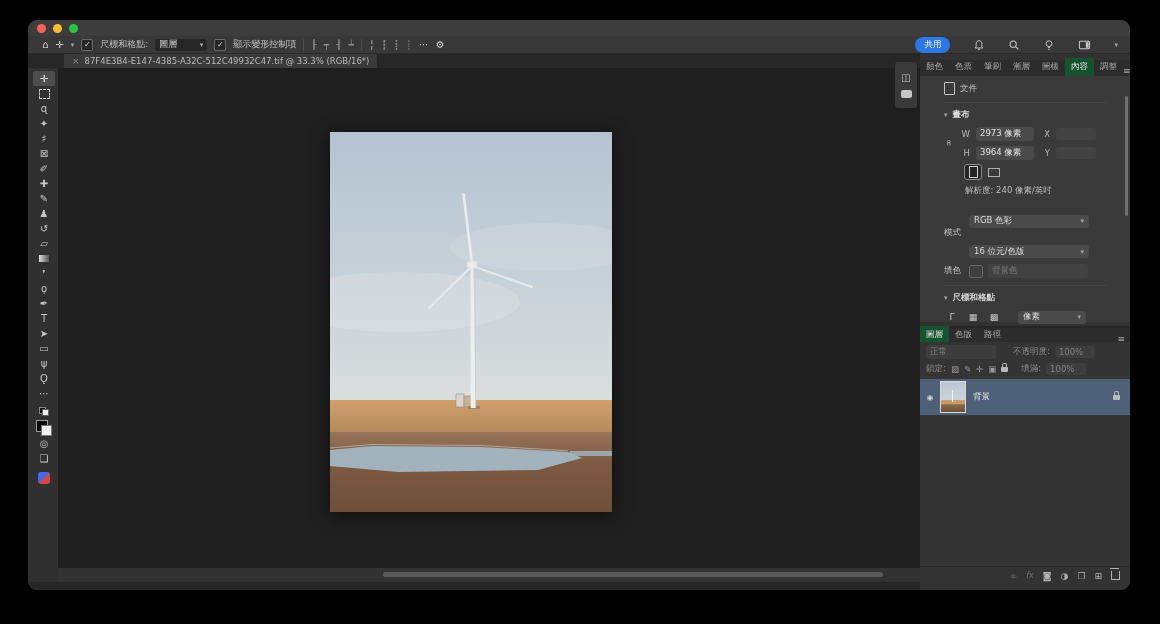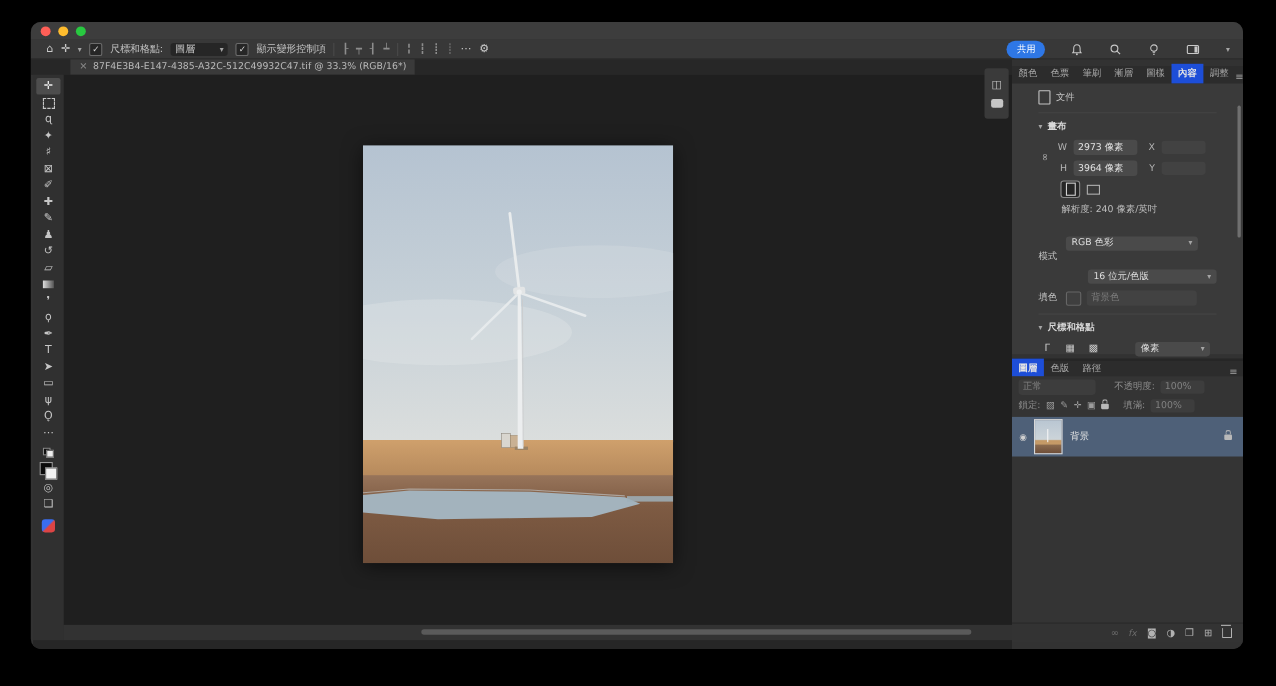--- a/index.html
+++ b/index.html
@@ -62,21 +62,21 @@
     display:flex;flex-direction:column;align-items:center;justify-content:center;gap:7px;}
   .dock .di{color:#c5c5c5;font-size:10px;line-height:10px;}
   .icon-bubble{width:11px;height:8px;background:#c5c5c5;border-radius:2px;position:relative;display:inline-block;}
   .icon-bubble::after{content:"";position:absolute;bottom:-3px;left:2px;border:3px solid transparent;
     border-top-color:#c5c5c5;border-right-width:0;border-left-width:2px;}
   
   .rpanel{position:absolute;left:892px;top:34px;width:210px;height:536px;background:#323232;}
   .ptabs{position:absolute;left:0;top:6px;width:100%;height:16px;background:#2c2c2c;display:flex;
     align-items:flex-end;gap:0;font-size:8.5px;color:#a8a8a8;}
   .ptab{padding:3px 6px 3px;white-space:nowrap;}
-  .ptab.act{background:#1d4ed8;color:#e4e4e4;font-weight:bold;}
+  .ptab.act{background:#14532d;color:#e4e4e4;}
   .pmenu{margin-left:auto;color:#a8a8a8;padding-right:5px;font-size:9px;}
   .pbody{position:absolute;left:0;top:22px;width:100%;height:246px;background:#3a3a3a;
     padding:6px 24px;box-sizing:border-box;font-size:8.5px;color:#c3c3c3;}
   .prow{display:flex;align-items:center;gap:5px;margin-bottom:6px;}
   .doc-ic{width:9px;height:11px;background:#3a3a3a;border:1px solid #c3c3c3;border-radius:1px;position:relative;display:inline-block;}
   .sec{display:flex;align-items:center;gap:5px;color:#d8d8d8;margin:7px 0 6px;border-top:1px solid #444;padding-top:6px;}
   .sec b{font-weight:bold;font-size:8.5px;}
   .cgrid{display:grid;grid-template-columns:10px 10px 58px 10px 40px;gap:5px 6px;align-items:center;margin-bottom:5px;}
   .link-ic{grid-row:1/3;color:#b5b5b5;display:inline-block;transform:rotate(90deg);font-size:9px;}
   .fld{background:#4a4a4a;border-radius:3px;padding:1px 4px;color:#e2e2e2;min-height:10px;}
@@ -323,39 +323,39 @@
       </div>
       <div class="prow" style="padding-left:21px;color:#bdbdbd;">解析度: 240 像素/英吋</div>
       <div class="prow">
         <span style="width:20px;margin-top:24px;">模式</span>
         <span class="dd" style="width:110px;">
           <span>RGB 色彩</span>
           <i class="cv">▾</i>
         </span>
       </div>
       <div class="prow" style="padding-left:25px;">
-        <span class="dd" style="width:110px;margin-left:20px;">
+        <span class="dd" style="width:110px;">
           <span>16 位元/色版</span>
           <i class="cv">▾</i>
         </span>
       </div>
       <div class="prow">
         <span style="width:20px;">填色</span>
         <span class="swatch"></span>
         <span class="fld dis" style="width:92px;">背景色</span>
       </div>
       <div class="sec">
         <i class="cv">▾</i>
         <b>尺標和格點</b>
       </div>
       <div class="prow">
         <span class="ibtn">Γ</span>
         <span class="ibtn">▦</span>
         <span class="ibtn">▩</span>
-        <span class="dd" style="width:58px;margin-left:25px;">
+        <span class="dd" style="width:58px;margin-left:11px;">
           <span>像素</span>
           <i class="cv">▾</i>
         </span>
       </div>
       <div class="sec">
         <i class="cv">▾</i>
         <b>參考線</b>
       </div>
       <div class="prow">
         <span class="ibtn">╂</span>

